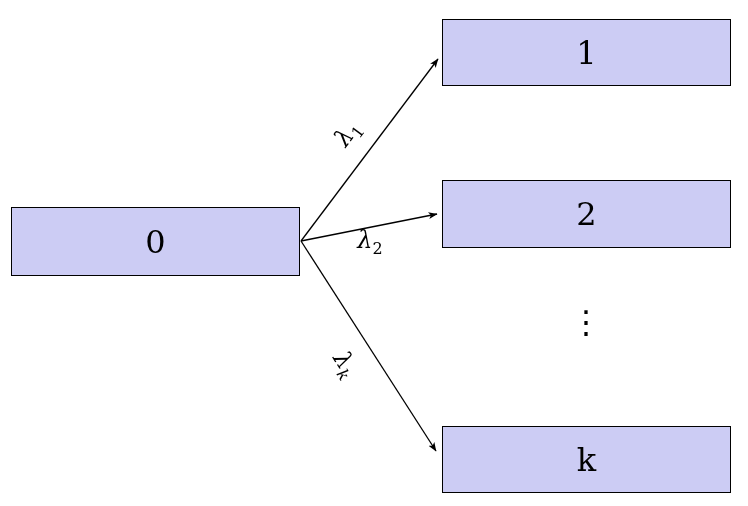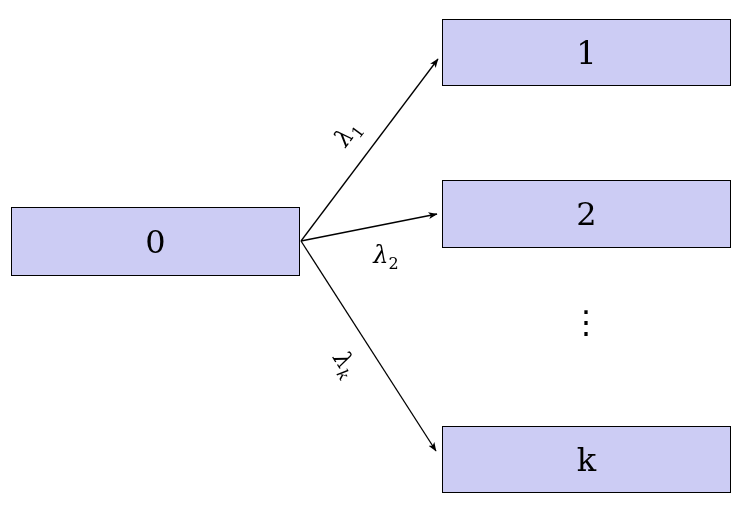--- a/index.html
+++ b/index.html
@@ -48,21 +48,21 @@
     transform: translate(-50%, -50%);
   }
   .edge-label sub {
     font-style: normal;
     font-size: 16px;
     line-height: 0;
     vertical-align: -0.35em;
   }
   .edge-label sub.it { font-style: italic; }
   .lab-1 { left: 347px; top: 133px; transform: translate(-50%,-50%) rotate(-53deg); }
-  .lab-2 { left: 370px; top: 255px; margin-left: 16px; }
+  .lab-2 { left: 370px; top: 240px; }
   .lab-k { left: 346px; top: 364px; transform: translate(-50%,-50%) rotate(57deg); }
 
   .vdots {
     position: absolute;
     left: 586px;
     top: 322px;
     transform: translate(-50%, -50%);
     font-size: 32px;
     line-height: 1;
   }

